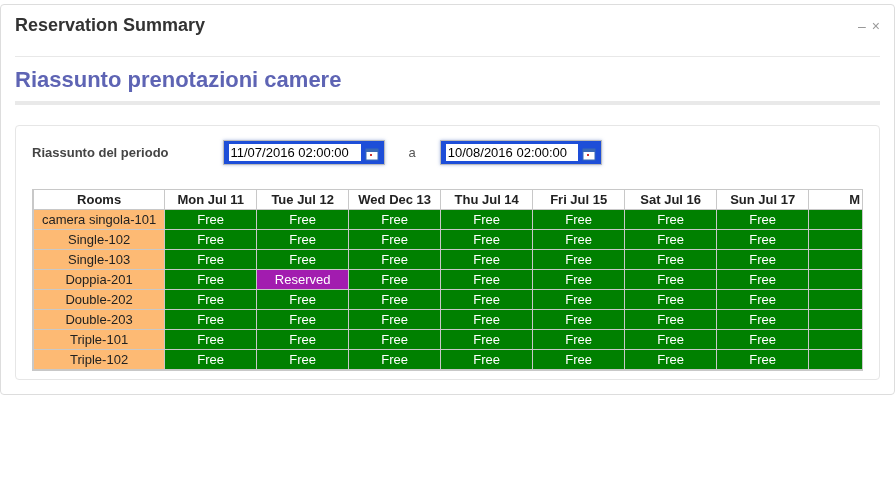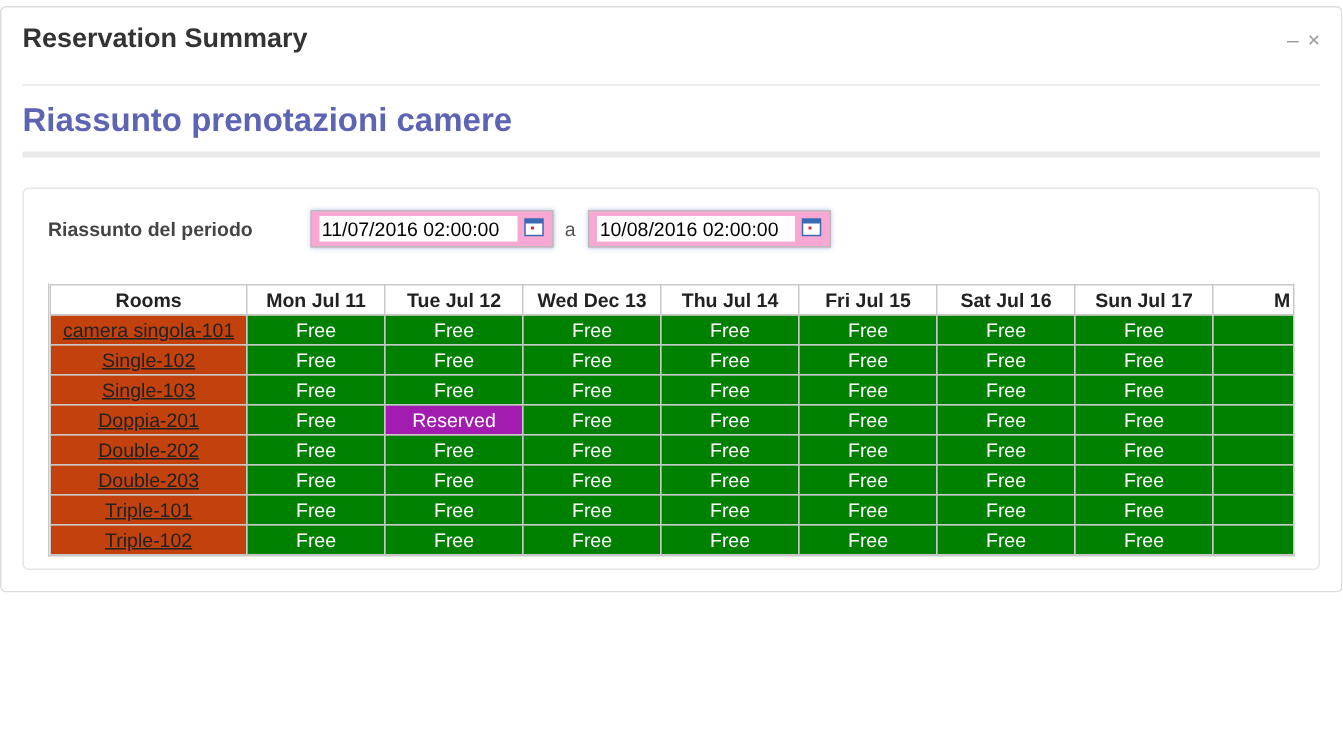--- a/index.html
+++ b/index.html
@@ -50,36 +50,36 @@
   }
   .panel {
     margin: 20px 14px 14px 14px;
     border: 1px solid #e6e6e6;
     border-radius: 4px;
     padding: 14px 16px 8px 16px;
   }
   .period-row {
     display: flex;
     align-items: center;
-    gap: 8px;
+    gap: 24px;
     margin-bottom: 24px;
   }
   .period-label {
     font-weight: bold;
     color: #444;
     margin-right: 30px;
   }
   .dt-input {
     display: inline-flex;
-    align-items: flex-start;
+    align-items: flex-end;
     border: 1px solid #bbb;
     box-shadow: 0 0 3px rgba(100,130,200,0.5);
     padding: 3px 5px;
     font-size: 13px;
-    background: #f9a8d4;
+    background: #1d4ed8;
   }
   .dt-input input {
     border: none;
     outline: none;
     font-size: 13px;
     width: 132px;
     font-family: inherit;
   }
   .cal-icon {
     display: inline-block;
@@ -121,24 +121,23 @@
   }
   table.grid th {
     background: #fff;
     font-weight: bold;
     font-size: 13px;
     color: #222;
     min-width: 92px;
   }
   table.grid th:first-child { min-width: 110px; }
   table.grid td.room {
-    background: #c2410c;
+    background: #fdba74;
     color: #222;
     min-width: 110px;
-    text-decoration: underline;
   }
   table.grid td.room.wrap { white-space: normal; }
   table.grid td.cell-free {
     background: #008000;
     color: #fff;
     min-width: 92px;
   }
   table.grid td.cell-reserved {
     background: #a21caf;
     color: #fff;

